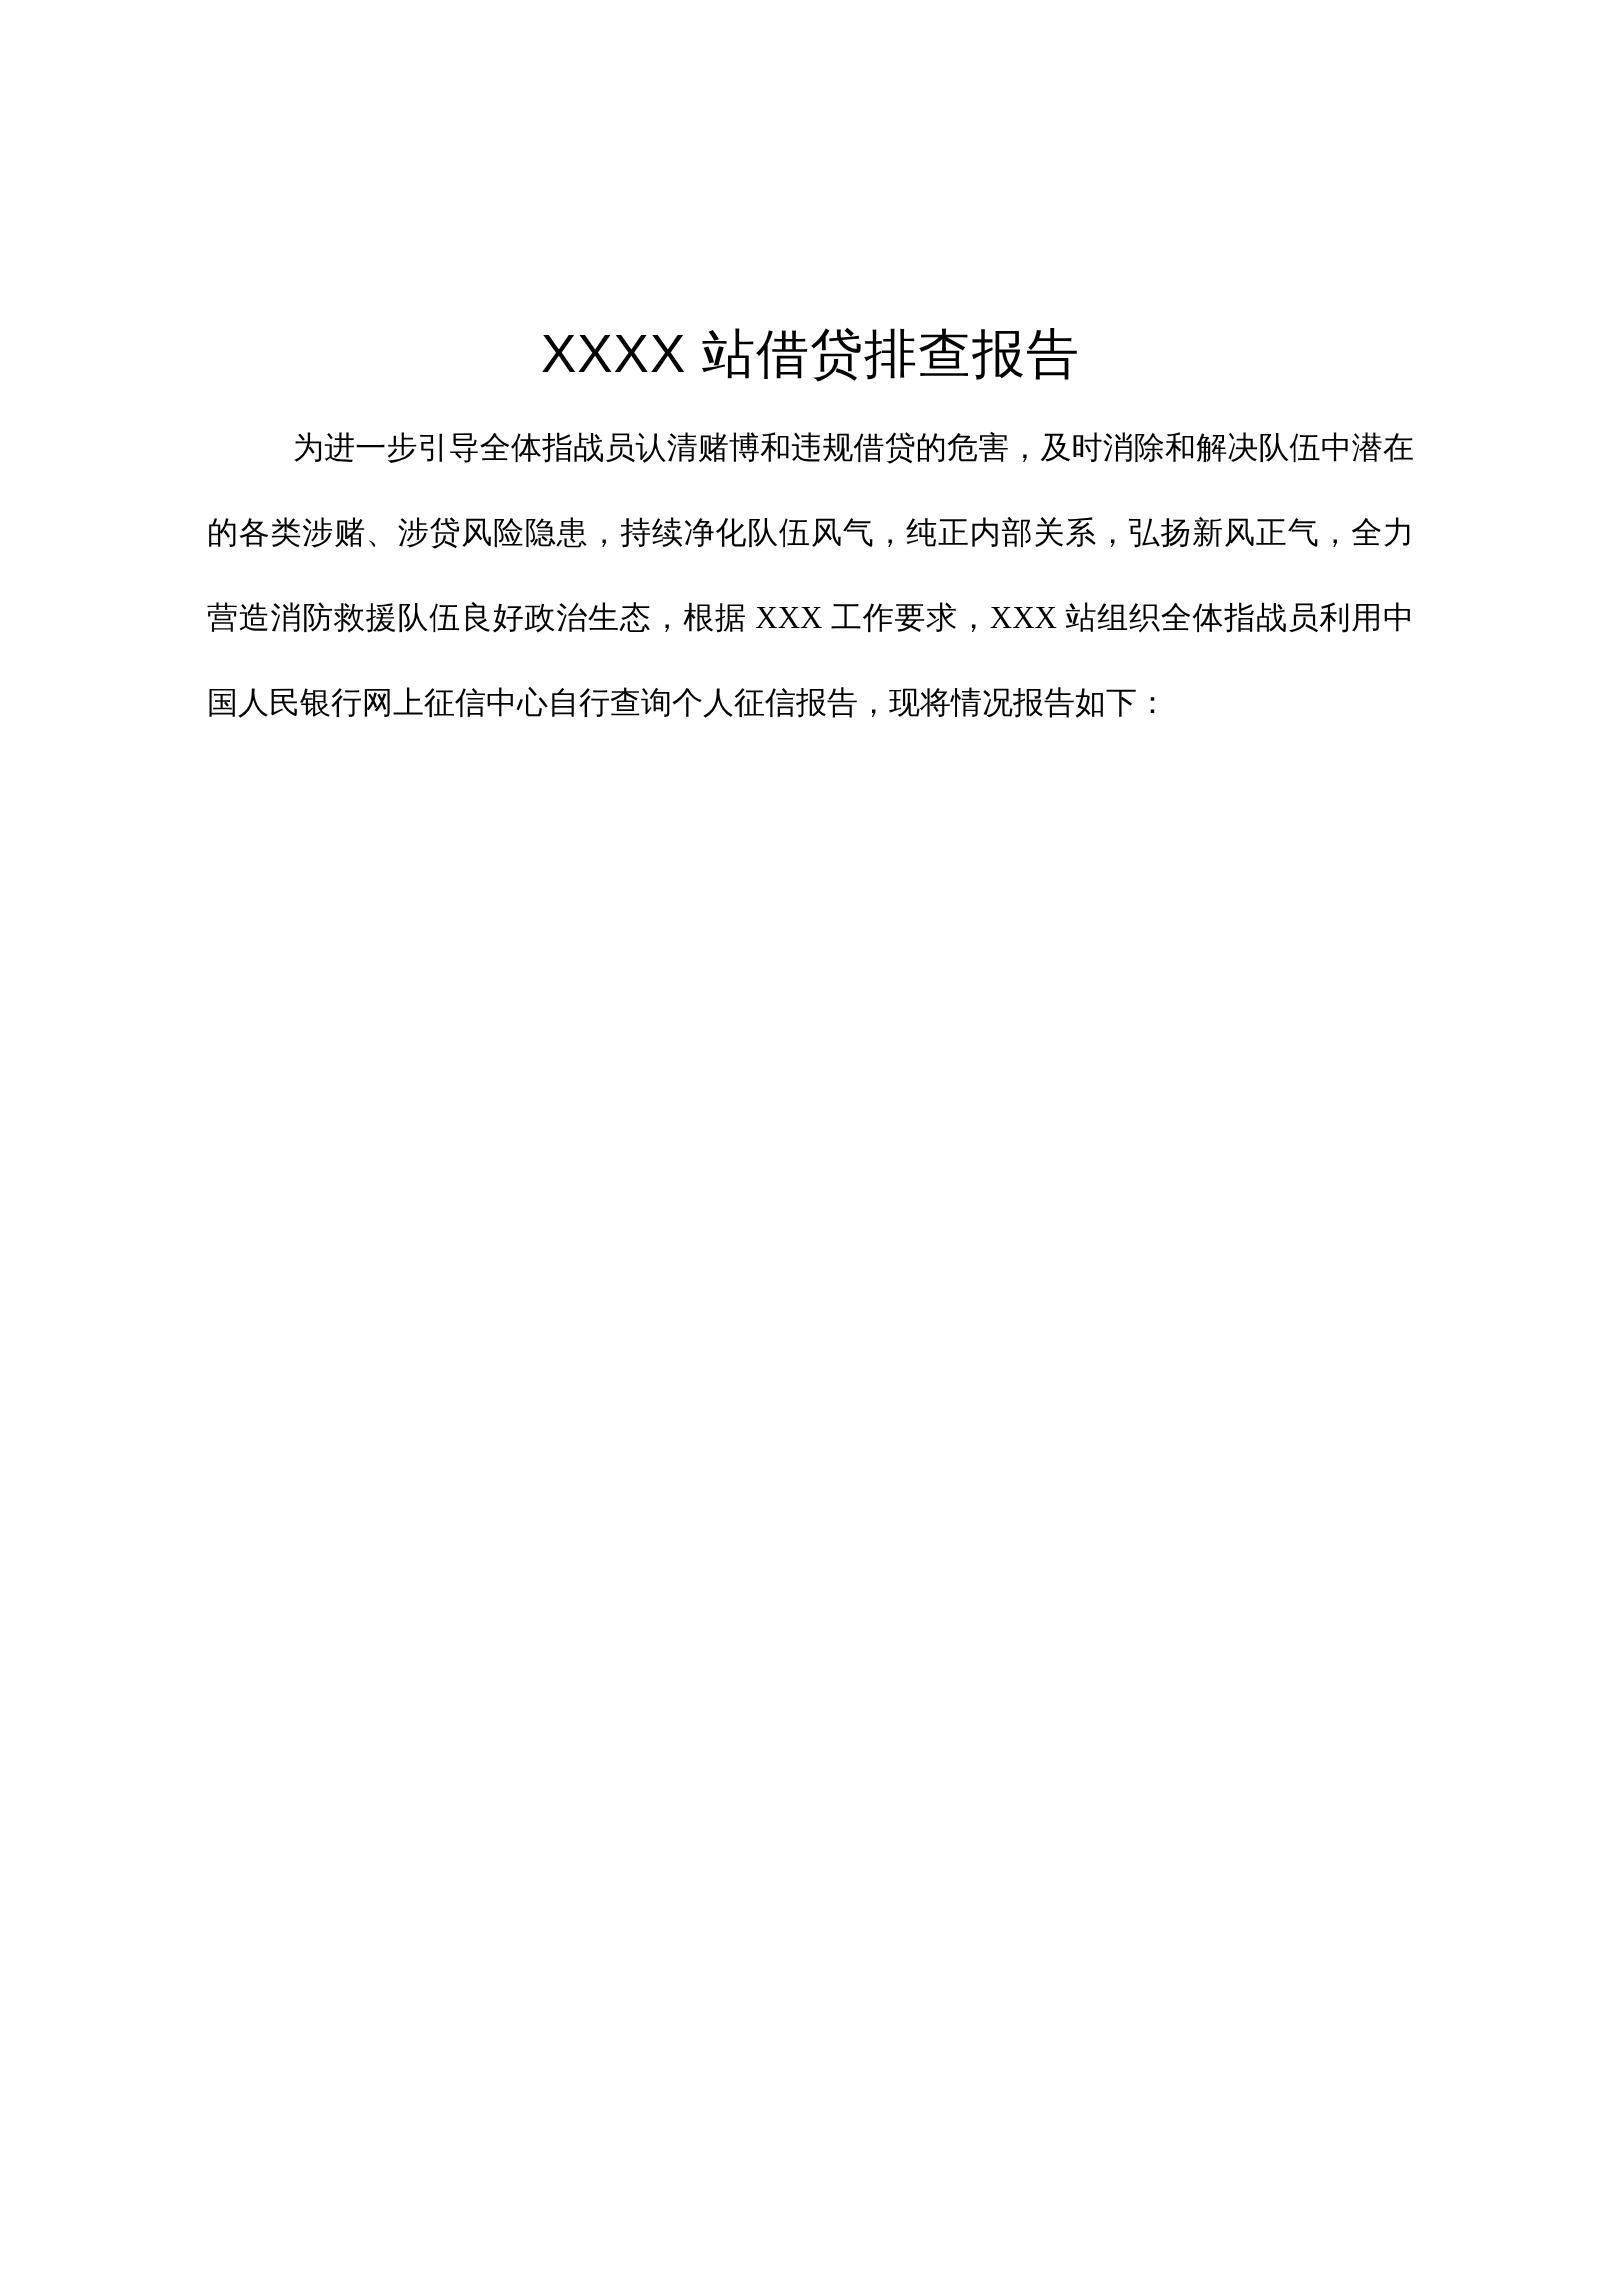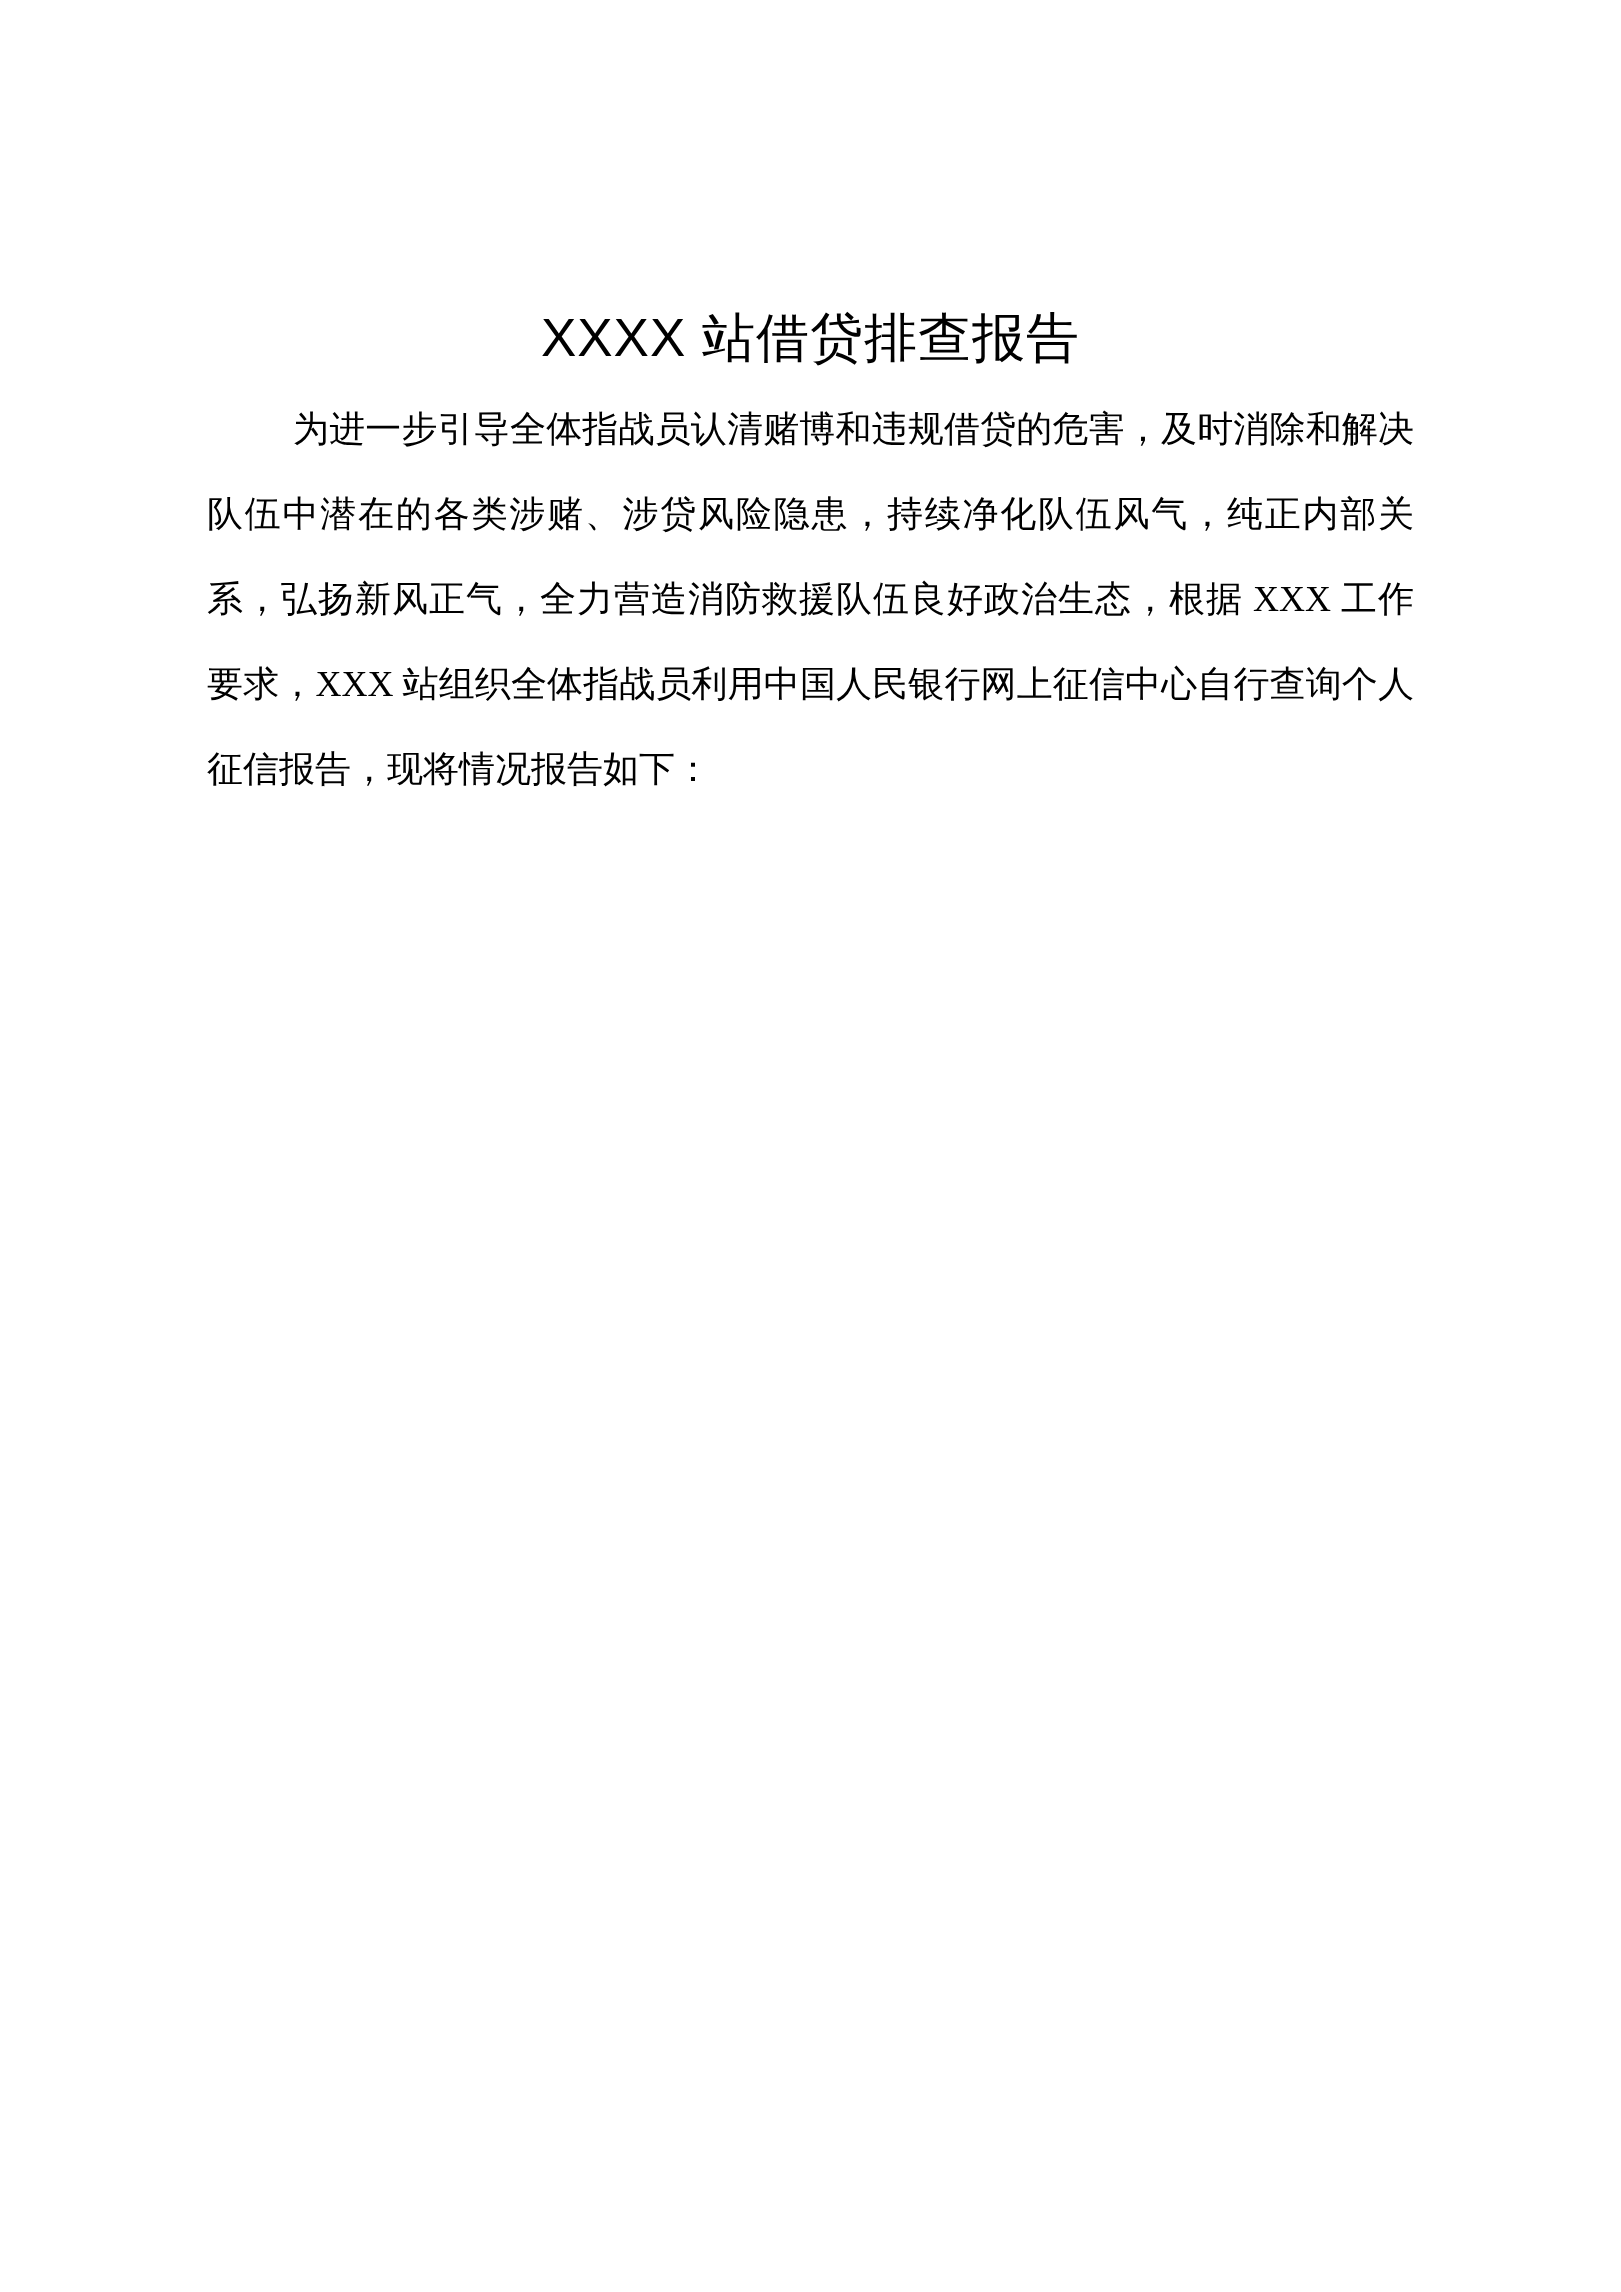--- a/index.html
+++ b/index.html
@@ -12,39 +12,39 @@
     width: 1621px;
     height: 2293px;
     margin: 0 auto;
     background: #ffffff;
     color: #000000;
     overflow: hidden;
     box-sizing: border-box;
     padding: 0 207px;
   }
   .doc-title {
-    margin: 0;
+    margin: 16px;
     padding-top: 302px;
     font-family: "Liberation Sans", "DejaVu Sans", sans-serif;
     font-weight: 400;
     font-size: 53px;
     line-height: 71px;
     text-align: center;
     letter-spacing: 1px;
     white-space: nowrap;
   }
   .doc-body {
     margin-top: 13.7px;
   }
   .doc-body p {
     margin: 0;
     
     font-family: "Liberation Serif", "DejaVu Serif", sans-serif;
     font-weight: 400;
-    font-size: 36px;
+    font-size: 31px;
     line-height: 85px;
     text-align: justify;
     text-justify: inter-ideograph;
     text-indent: 86px;
     word-break: break-all;
     overflow-wrap: break-word;
   }
 </style>
 </head>
 <body>

